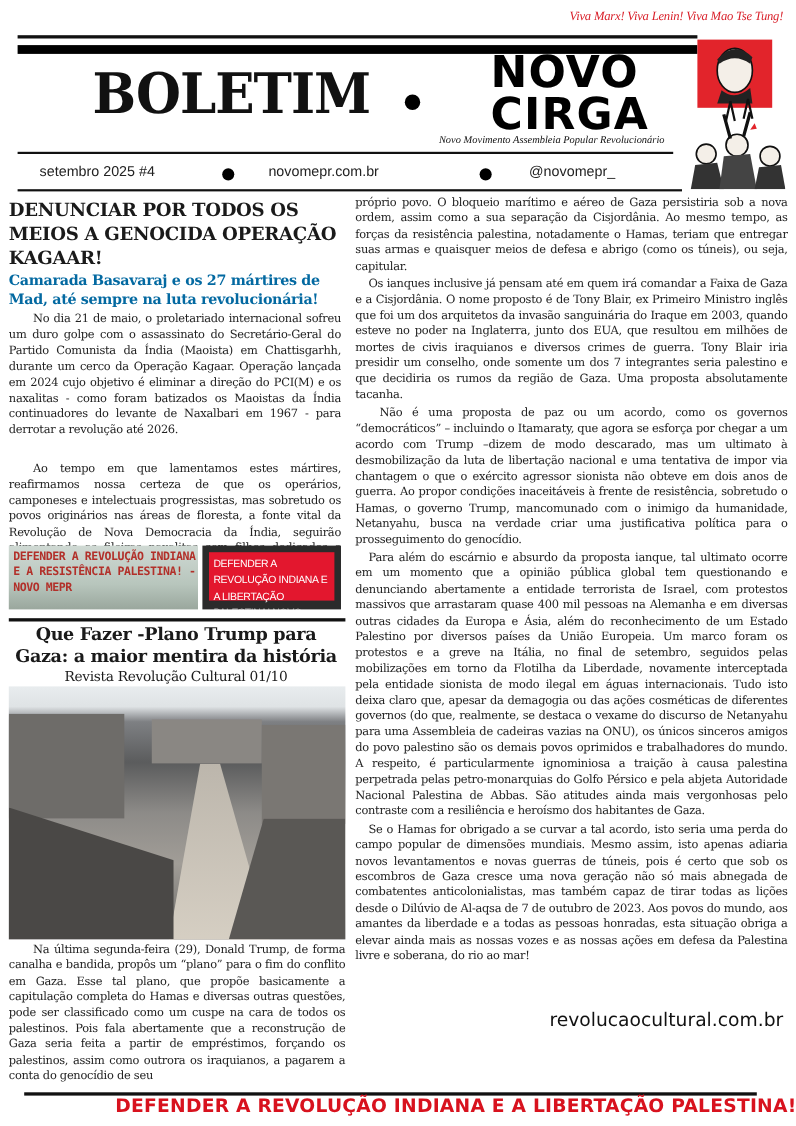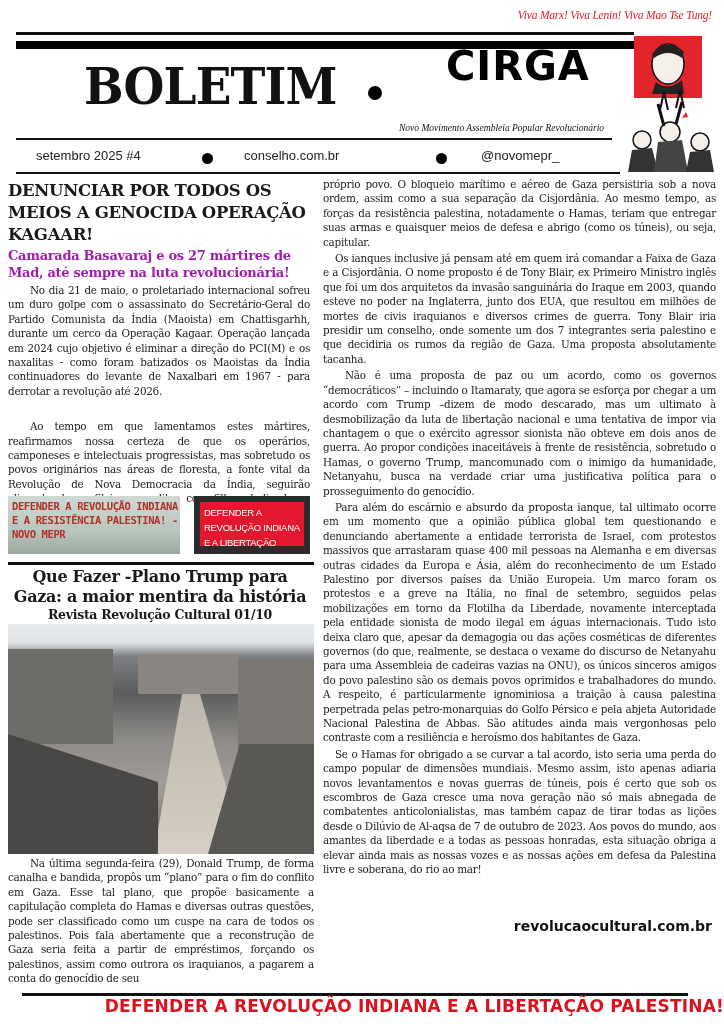--- a/index.html
+++ b/index.html
@@ -22,63 +22,64 @@
   .rule-bottom-head { position: absolute; left: 16px; width: 604px; top: 172px; height: 2px; background: #111; }
 
   
   .poster { position: absolute; left: 624px; top: 30px; width: 90px; height: 142px; }
 
   
   .col-left { position: absolute; left: 8px; top: 180px; width: 302px; }
   .col-right { position: absolute; left: 323px; top: 177px; width: 393px; }
 
   .h1 { font-family: "DejaVu Serif", serif; font-weight: bold; font-size: 16.5px; line-height: 22px; color: #1a1a1a; letter-spacing: -0.3px; }
-  .h-red { font-family: "DejaVu Serif", serif; font-weight: bold; font-size: 13px; line-height: 17px; color: #a21caf; margin-top: 1px; letter-spacing: -0.3px; }
+  .h-red { font-family: "DejaVu Serif", serif; font-weight: bold; font-size: 13px; line-height: 17px; color: #0369a1; margin-top: 1px; letter-spacing: -0.3px; }
   .body-text { font-family: "DejaVu Serif", serif; font-size: 10.4px; line-height: 14.4px; text-align: justify; color: #222; letter-spacing: -0.25px; }
   .indent { text-indent: 22px; }
   .indent-sm { text-indent: 12px; }
 
-  .banners { position: absolute; left: 8px; top: 496px; width: 302px; height: 58px; display: flex; gap: 14px; }
+  .banners { position: absolute; left: 8px; top: 496px; width: 302px; height: 58px; display: flex; gap: 4px; }
   .banner-a { flex: 0 0 172px; background: linear-gradient(180deg, #cfd9d3 0%, #b8c6bd 60%, #9aa79d 100%); position: relative; overflow: hidden; }
   .banner-a .txt { position: absolute; left: 4px; top: 3px; right: 2px; font-family: "DejaVu Sans Mono", monospace; font-weight: bold; color: #b2302a; font-size: 10.5px; line-height: 14px; letter-spacing: -0.4px; }
   .banner-b { flex: 1; background: #2b2b2b; position: relative; overflow: hidden; }
   .banner-b .cloth { position: absolute; left: 6px; right: 6px; top: 6px; bottom: 8px; background: #e3172e; }
   .banner-b .txt { position: absolute; left: 10px; top: 9px; right: 8px; font-family: "Liberation Sans", sans-serif; color: #fff; font-size: 9.5px; line-height: 15px; letter-spacing: -0.3px; }
 
   .rule-sep { position: absolute; left: 8px; width: 306px; top: 562px; height: 3px; background: #111; }
 
   .article2 { position: absolute; left: 8px; top: 567px; width: 304px; text-align: center; }
   .h2 { font-family: "DejaVu Serif", serif; font-weight: bold; font-size: 16px; line-height: 20px; color: #1a1a1a; letter-spacing: -0.3px; }
-  .h2-sub { font-family: "DejaVu Serif", serif; font-weight: bold; font-size: 12.5px; line-height: 16px; color: #1a1a1a; letter-spacing: -0.3px; }
+  .h2-sub { font-family: "DejaVu Serif", serif; font-weight: normal; font-size: 12.5px; line-height: 16px; color: #1a1a1a; letter-spacing: -0.3px; }
 
   .photo { position: absolute; left: 8px; top: 624px; width: 306px; height: 230px; overflow: hidden;
            background: linear-gradient(180deg, #e8ecee 0%, #dfe3e5 8%, #7e8083 14%, #5b5c5d 30%, #8d8b88 50%, #a19d97 70%, #6b6a68 100%); }
   .photo .road { position: absolute; left: 120px; top: 70px; width: 120px; height: 170px; background: linear-gradient(180deg, #bcb6ac, #d7d0c4); clip-path: polygon(45% 0, 60% 0, 100% 100%, 20% 100%); }
   .photo .bld1 { position: absolute; left: 0; top: 25px; width: 105px; height: 95px; background: #6e6c69; }
   .photo .bld2 { position: absolute; left: 230px; top: 35px; width: 76px; height: 90px; background: #7a7773; }
   .photo .bld3 { position: absolute; left: 130px; top: 30px; width: 100px; height: 40px; background: #8a8783; }
   .photo .rubble-l { position: absolute; left: 0; top: 110px; width: 150px; height: 120px; background: #4a4846; clip-path: polygon(0 0, 100% 40%, 100% 100%, 0 100%); }
   .photo .rubble-r { position: absolute; left: 200px; top: 120px; width: 106px; height: 110px; background: #5a5855; clip-path: polygon(30% 0, 100% 0, 100% 100%, 0 100%); }
 
   .article2-body { position: absolute; left: 8px; top: 856px; width: 306px; }
 
   .rule-foot { position: absolute; left: 22px; width: 666px; top: 993px; height: 3px; background: #111; }
   .footer-slogan { position: absolute; left: 0; width: 724px; top: 996px; text-align: right; font-family: "DejaVu Sans", sans-serif; font-weight: bold; font-size: 17px; color: #d8121e; letter-spacing: 0.2px; }
 
-  .site-link { position: absolute; right: 12px; top: 918px; font-family: "DejaVu Sans", sans-serif; font-weight: bold; font-size: 14px; color: #111; }
+  .site-link { position: absolute; right: 12px; top: 918px; font-family: "DejaVu Sans", sans-serif; font-weight: normal; font-size: 17px; color: #111; }
 </style>
 </head>
 <body>
 
 <div class="slogan">Viva Marx! Viva Lenin! Viva Mao Tse Tung!</div>
 <div class="rule-thin-top"></div>
 <div class="rule-thick-top"></div>
 <div class="masthead-title">BOLETIM</div>
 <div class="masthead-dot"></div>
 <div class="logo-novo">
+  <div>NOVO</div>
   <div>CIRGA</div>
 </div>
 <div class="logo-sub">Novo Movimento Assembleia Popular Revolucionário</div>
 
 <svg class="poster" viewBox="0 0 90 142">
   <rect x="10" y="6" width="68" height="62" fill="#e2242b"></rect>
   <ellipse cx="44" cy="34" rx="16" ry="20" fill="#f4efe8" stroke="#111" stroke-width="1.5"></ellipse>
   <path d="M28 24 Q44 6 60 22 L58 28 Q44 18 30 28 Z" fill="#222"></path>
   <path d="M32 52 Q44 62 58 50 L60 64 L28 64 Z" fill="#222"></path>
   <path d="M36 80 L40 62 L44 80 M52 78 L56 60 L60 78" stroke="#111" stroke-width="2" fill="none"></path>
@@ -89,21 +90,21 @@
   <path d="M30 142 L34 112 L58 110 L64 142 Z" fill="#444"></path>
   <path d="M62 142 L66 122 L86 120 L90 142 Z" fill="#333"></path>
   <path d="M34 74 L40 96 M58 72 L52 94" stroke="#111" stroke-width="3"></path>
   <path d="M58 88 l4 -6 l2 5 z" fill="#e2242b"></path>
 </svg>
 
 <div class="rule-mid"></div>
 <div class="info-row">
   <span style="left:20px">setembro 2025 #4</span>
   <i class="info-dot" style="left:186px"></i>
-  <span style="left:228px">conselho.com.br</span>
+  <span style="left:228px">novomepr.com.br</span>
   <i class="info-dot" style="left:420px"></i>
   <span style="left:465px">@novomepr_</span>
 </div>
 <div class="rule-bottom-head"></div>
 
 <div class="col-left">
   <div class="h1">DENUNCIAR POR TODOS OS MEIOS A GENOCIDA OPERAÇÃO KAGAAR!</div>
   <div class="h-red">Camarada Basavaraj e os 27 mártires de Mad, até sempre na luta revolucionária!</div>
   <p class="body-text indent" style="margin-top:2px">No dia 21 de maio, o proletariado internacional sofreu um duro golpe com o assassinato do Secretário-Geral do Partido Comunista da Índia (Maoista) em Chattisgarhh, durante um cerco da Operação Kagaar. Operação lançada em 2024 cujo objetivo é eliminar a direção do PCI(M) e os naxalitas - como foram batizados os Maoistas da Índia continuadores do levante de Naxalbari em 1967 - para derrotar a revolução até 2026.</p>
   <p class="body-text indent" style="margin-top:21px">Ao tempo em que lamentamos estes mártires, reafirmamos nossa certeza de que os operários, camponeses e intelectuais progressistas, mas sobretudo os povos originários nas áreas de floresta, a fonte vital da Revolução de Nova Democracia da Índia, seguirão alimentando as fileiras naxalitas com filhos dedicados e capazes como Basavaraj.</p>

